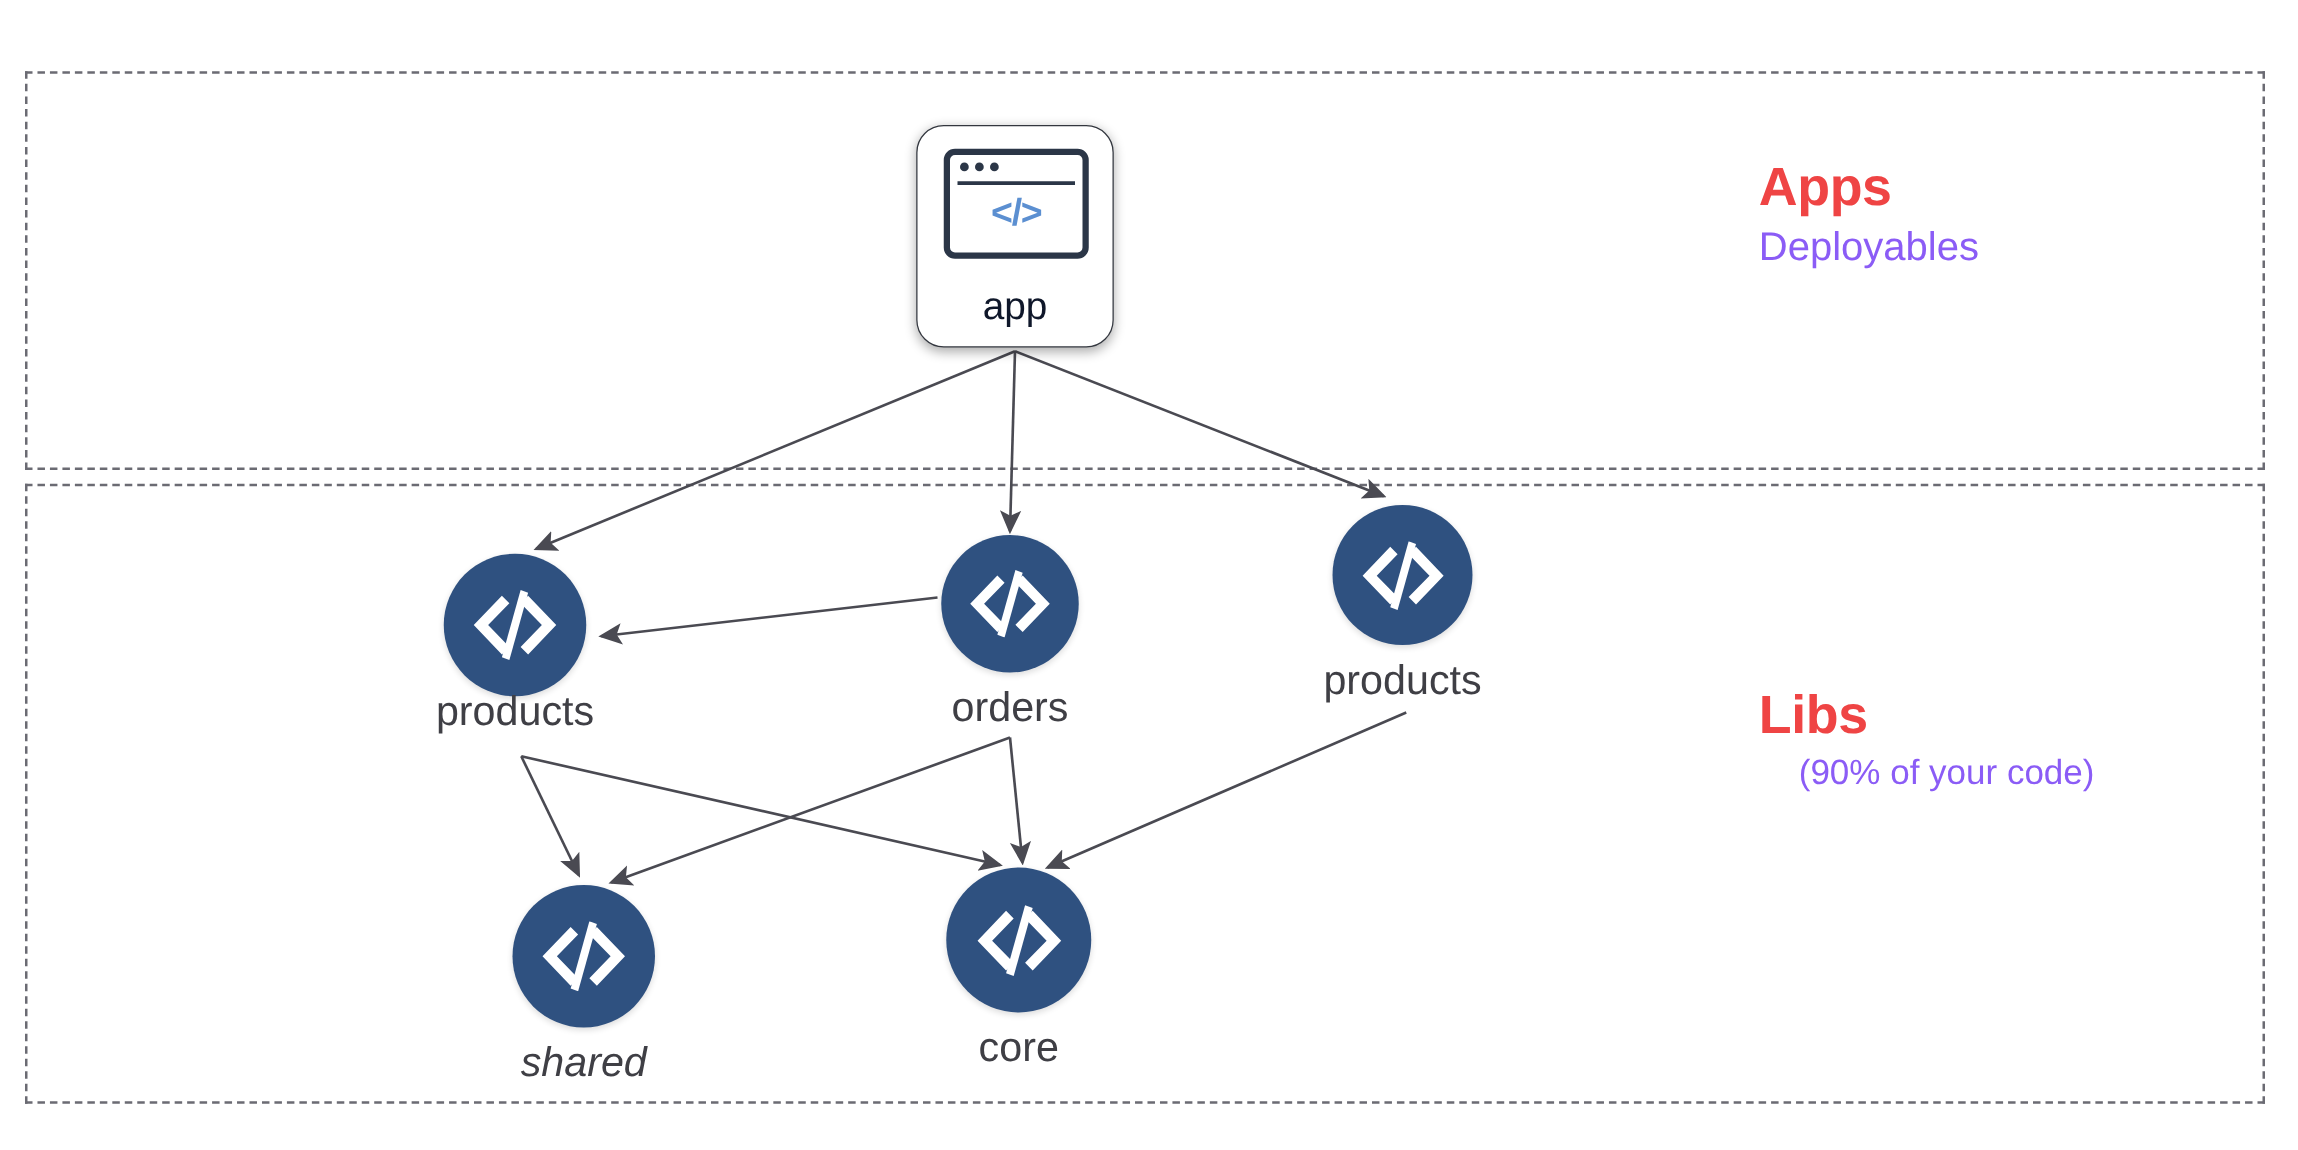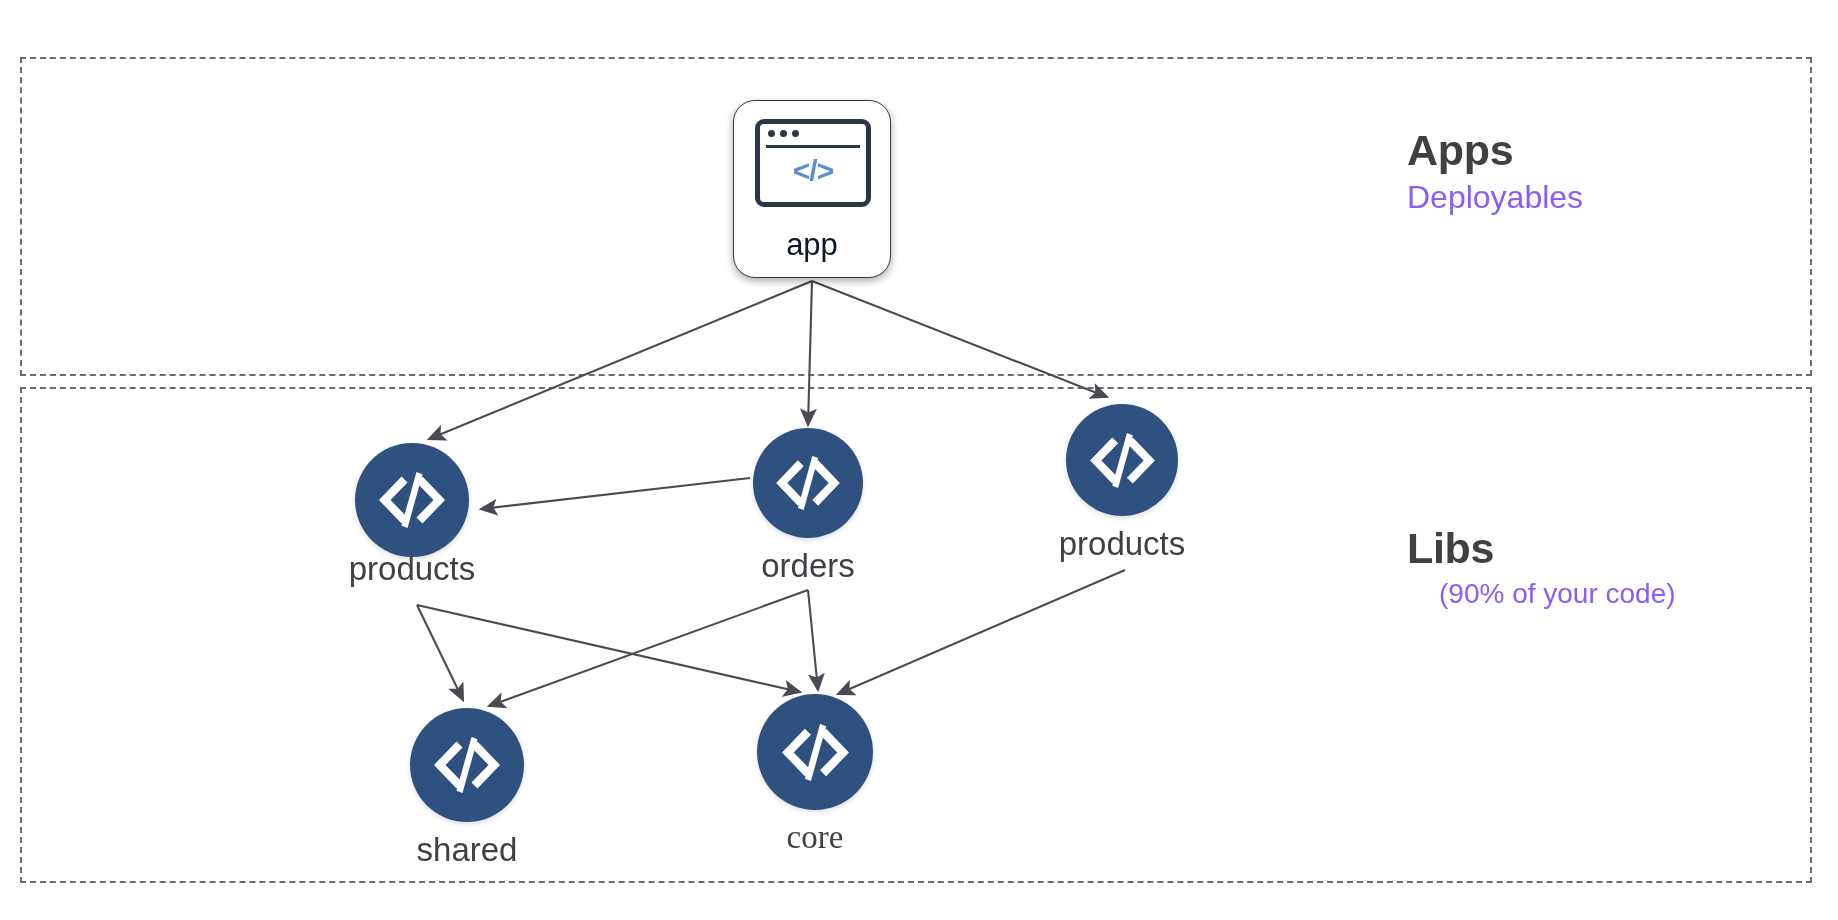--- a/index.html
+++ b/index.html
@@ -33,30 +33,30 @@
   .zone-caption {
     position: absolute;
     color: #3f3f45;
     line-height: 1.12;
   }
   .zone-caption .zc-title {
     font-size: 43px;
     font-weight: bold;
     letter-spacing: -0.3px;
     display: block;
-    color: #404040;
+    color: #ef4444;
   }
   .zone-caption .zc-sub {
     display: block;
     color: #8b5cf6;
     margin-top: 6px;
   }
   #caption-apps { left: 1407px; top: 126px; }
   #caption-apps .zc-sub { font-size: 32px; }
-  #caption-libs { left: 1407px; top: 524px; }
+  #caption-libs { left: 1407px; top: 548px; }
   #caption-libs .zc-sub { font-size: 28px; margin-left: 32px; }
 
   
   #edges {
     position: absolute;
     left: 0; top: 0;
     width: 1838px;
     height: 920px;
     pointer-events: none;
   }
@@ -238,27 +238,27 @@
   </div>
 
   <div class="lib-node" style="left:467px; top:765px;">
     <div class="disc" style="left:-57px; top:-57px; width:114px; height:114px;">
       <svg width="72" height="56" viewBox="0 0 72 56" aria-hidden="true">
         <path fill="#ffffff" d="M25.5 4.5 L31.5 10.5 L14.5 28 L31.5 45.5 L25.5 51.5 L3 28 Z"></path>
         <path fill="#ffffff" d="M46.5 4.5 L69 28 L46.5 51.5 L40.5 45.5 L57.5 28 L40.5 10.5 Z"></path>
         <path fill="#ffffff" d="M40.5 0 L46.5 2.2 L31.5 56 L25.5 53.8 Z"></path>
       </svg>
     </div>
-    <div class="lib-label" style="top:66px;">shared</div>
+    <div class="lib-label" style="top:66px;font-style:italic;">shared</div>
   </div>
 
   <div class="lib-node" style="left:815px; top:752px;">
     <div class="disc" style="left:-58px; top:-58px; width:116px; height:116px;">
       <svg width="73" height="57" viewBox="0 0 72 56" aria-hidden="true">
         <path fill="#ffffff" d="M25.5 4.5 L31.5 10.5 L14.5 28 L31.5 45.5 L25.5 51.5 L3 28 Z"></path>
         <path fill="#ffffff" d="M46.5 4.5 L69 28 L46.5 51.5 L40.5 45.5 L57.5 28 L40.5 10.5 Z"></path>
         <path fill="#ffffff" d="M40.5 0 L46.5 2.2 L31.5 56 L25.5 53.8 Z"></path>
       </svg>
     </div>
-    <div class="lib-label" style="top:67px;font-family:Liberation Serif, serif;">core</div>
+    <div class="lib-label" style="top:67px;">core</div>
   </div>
 
 </div>
 
 </body></html>

